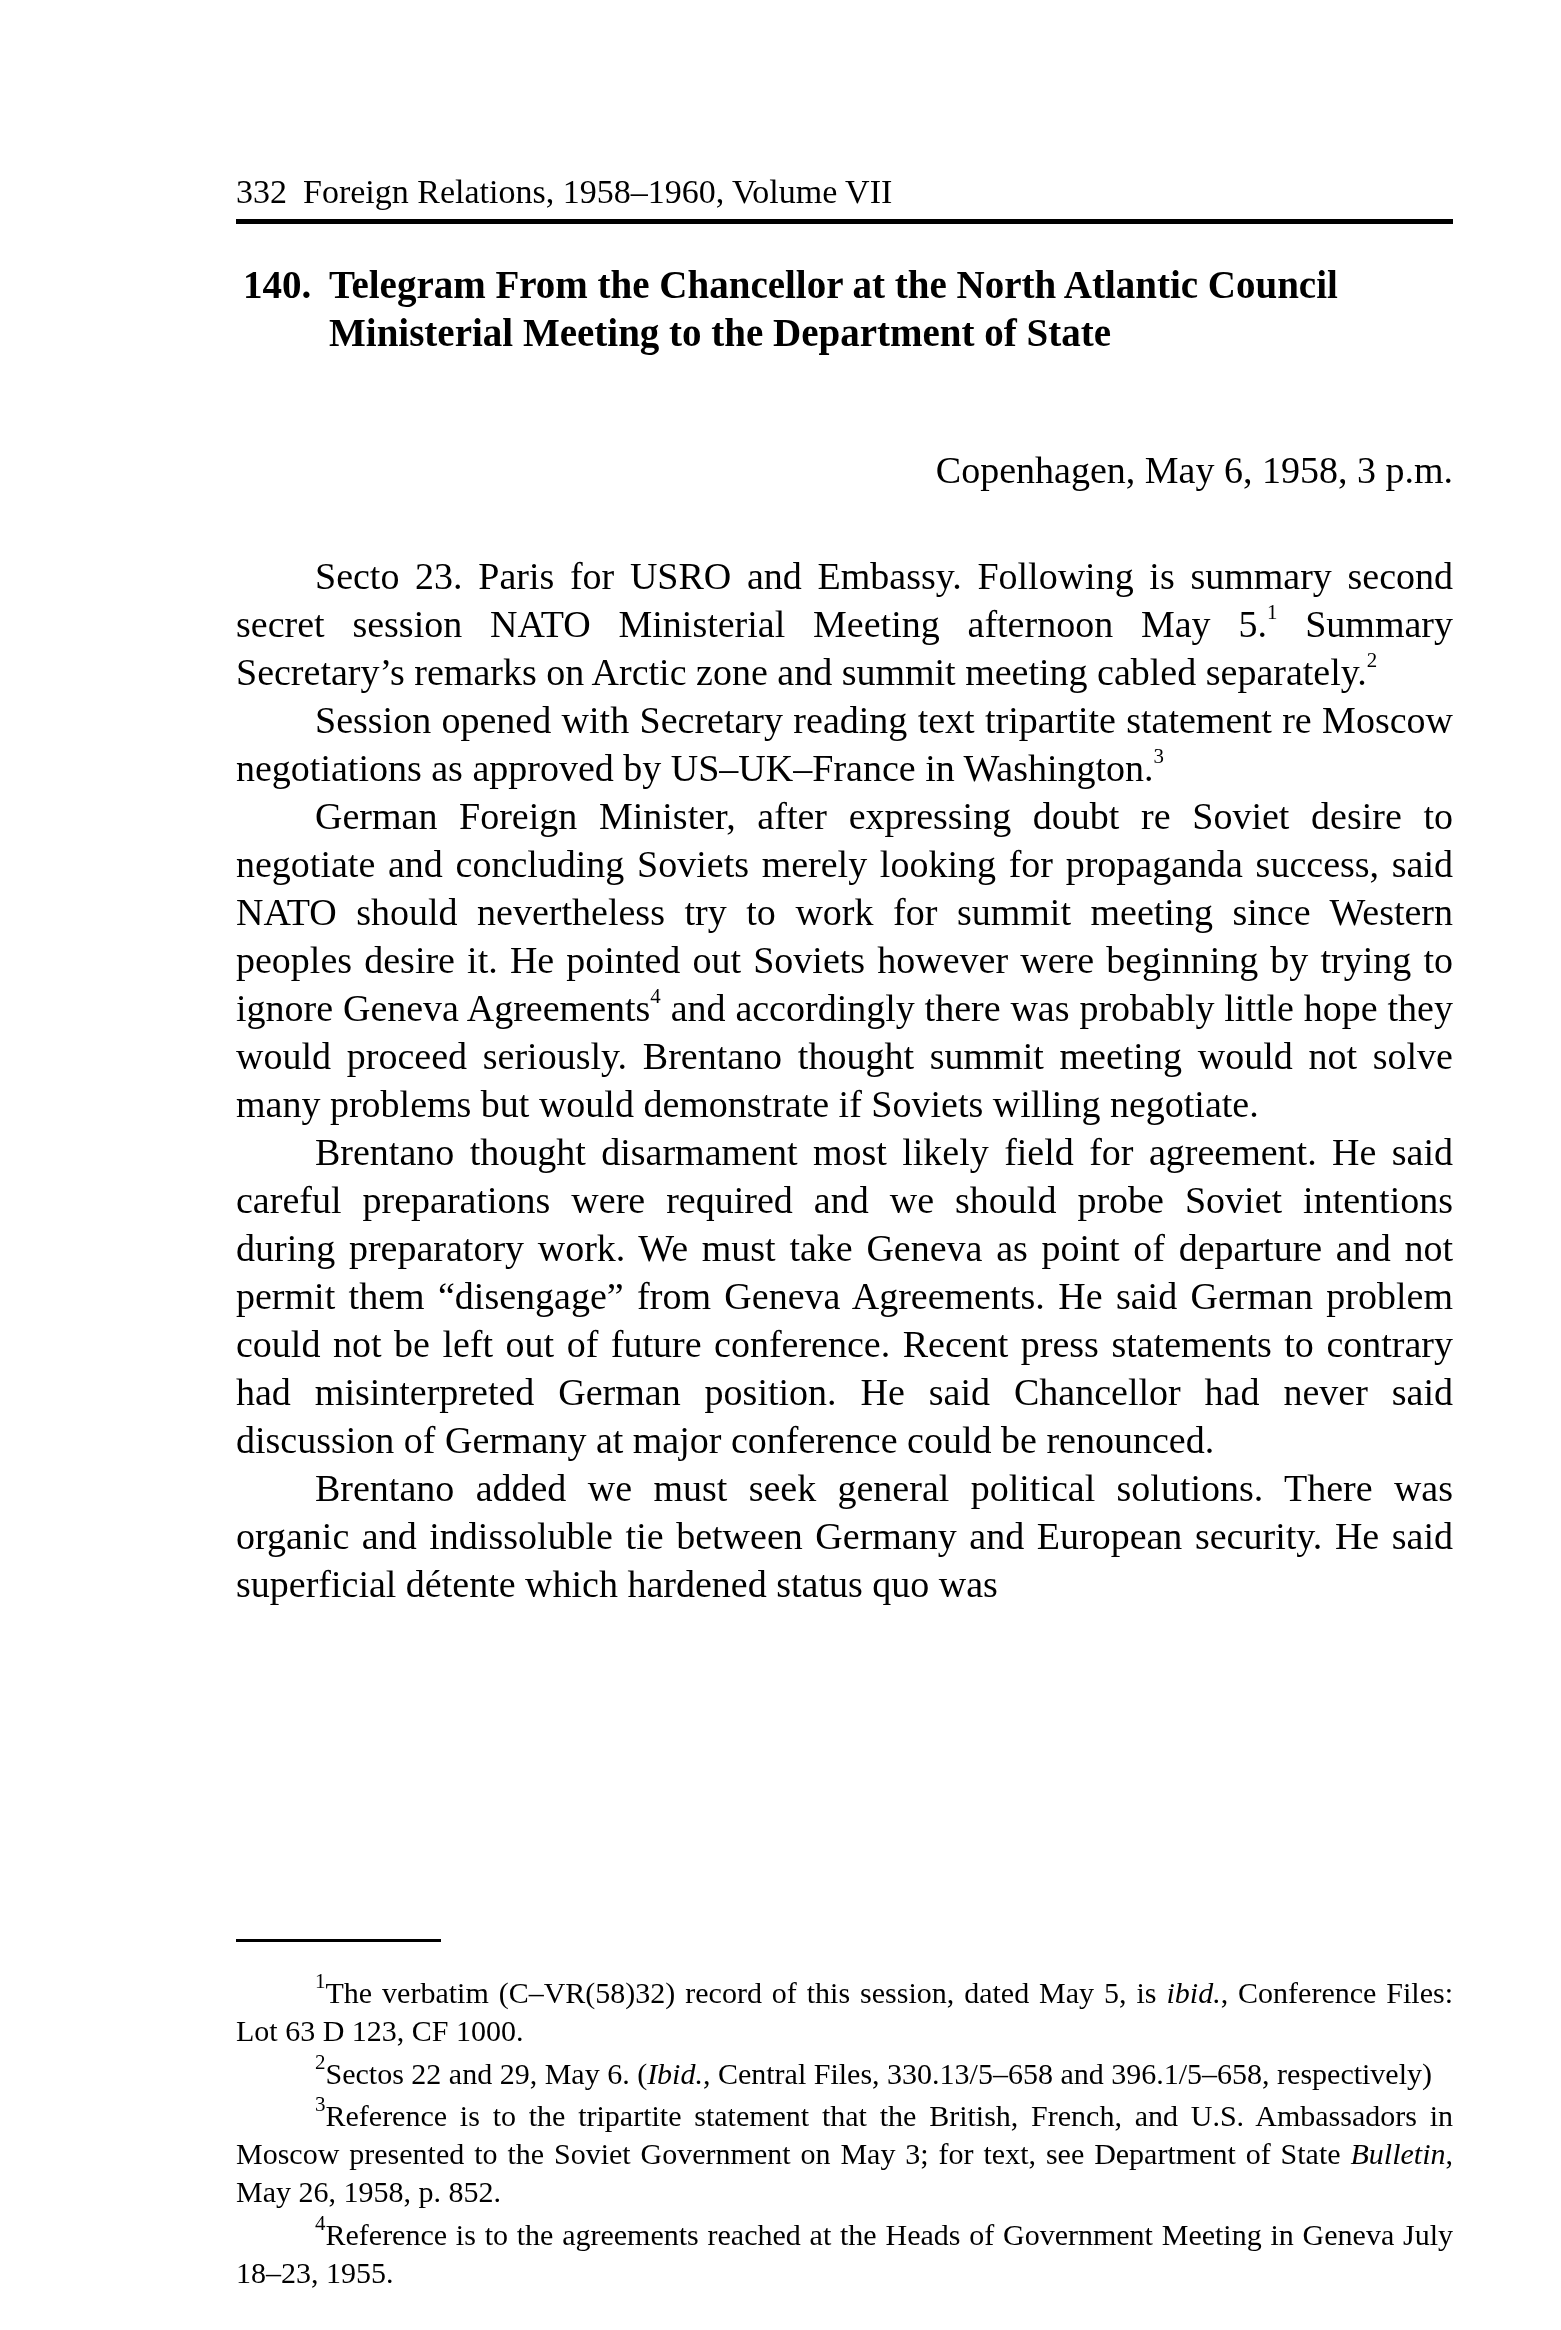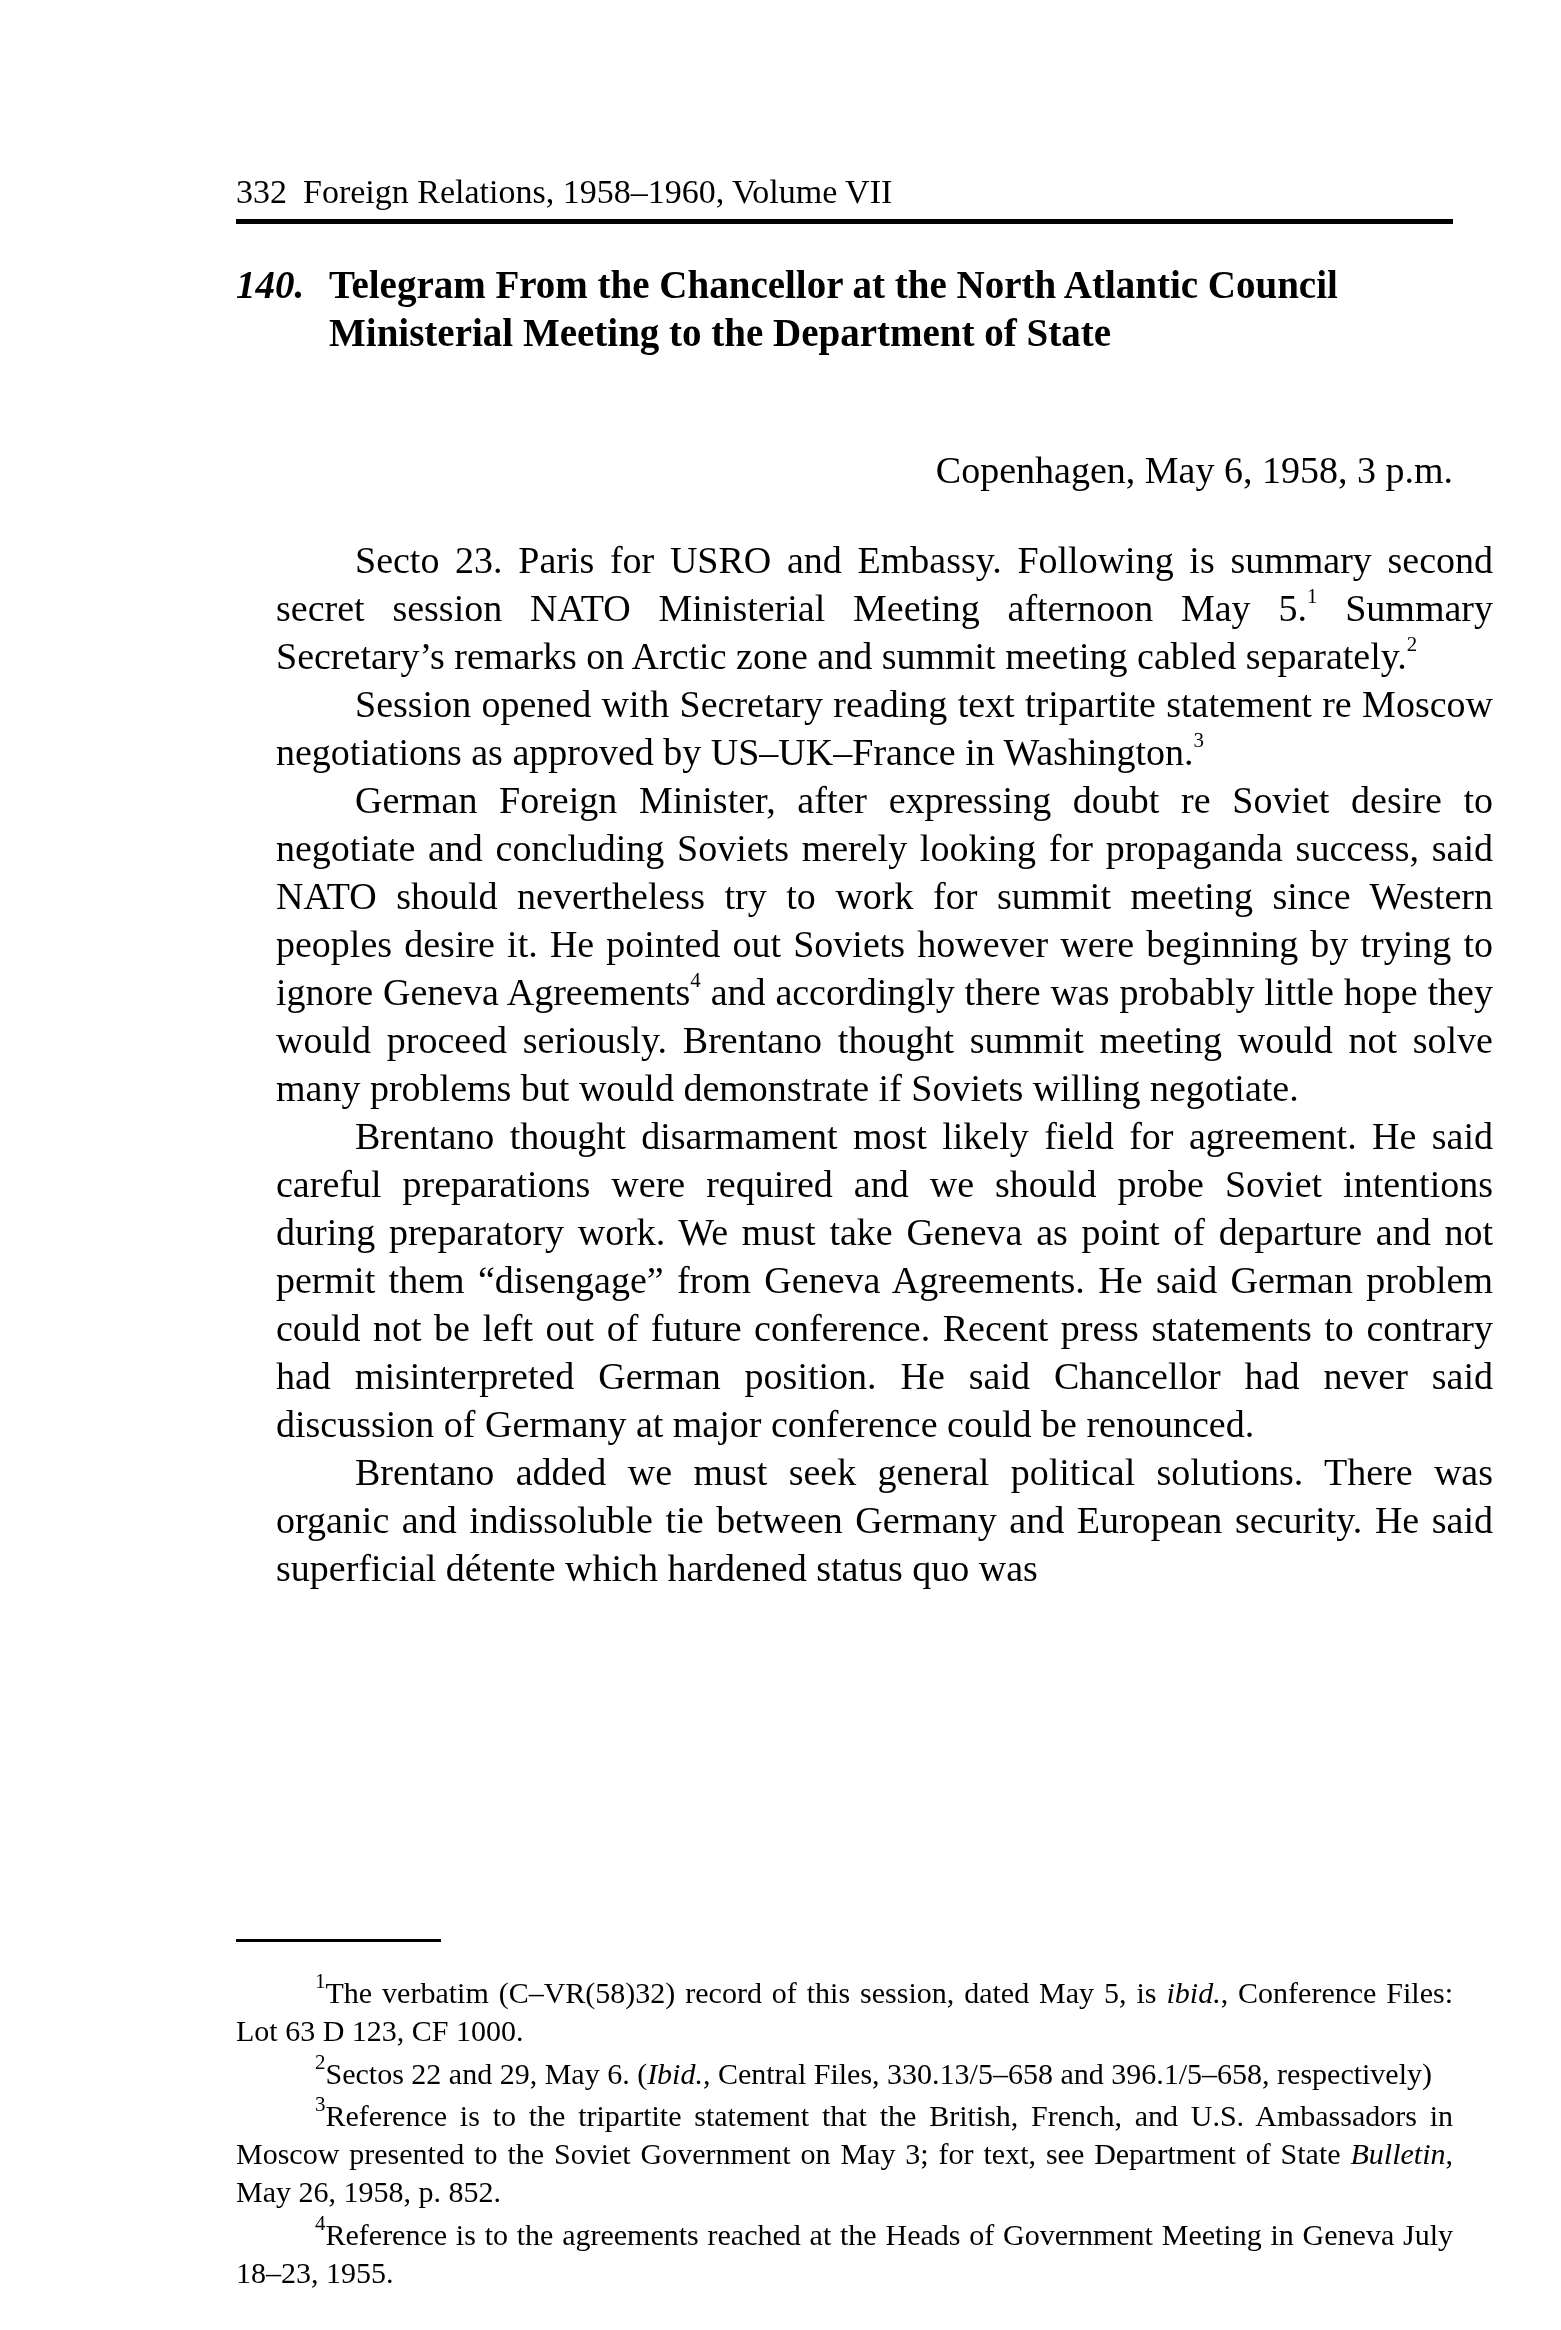--- a/index.html
+++ b/index.html
@@ -3,24 +3,24 @@
 <meta charset="utf-8">
 <style>
   html, body { margin: 0; padding: 0; background: #ffffff; }
   body { width: 1561px; height: 2523px; position: relative; overflow: hidden;
          font-family: "Liberation Serif", "DejaVu Serif", serif; color: #000; }
   .page { position: absolute; left: 236px; top: 0; width: 1217px; }
   .running-head { position: absolute; top: 168px; left: 0; font-size: 34px; line-height: 47px; white-space: nowrap; }
   .running-head .pg { margin-right: 16px; }
   .head-rule { position: absolute; top: 219px; left: 0; width: 1217px; height: 4.7px; background: #000; }
   .doc-title { position: absolute; top: 261px; left: 0; width: 1217px; font-weight: bold; font-size: 39px; line-height: 48px; }
-  .doc-title .num { position: absolute; left: 0; top: 0; font-style: italic; }
+  .doc-title .num { position: absolute; left: 7px; top: 0; }
   .doc-title .txt { margin-left: 93px; display: block; }
   .dateline { position: absolute; top: 447px; right: 0; font-size: 38px; line-height: 47px; white-space: nowrap; }
-  .body { position: absolute; top: 536px; left: 0; width: 1217px; font-size: 38px; line-height: 48px; text-align: justify; hyphens: manual; margin-left: 40px; }
+  .body { position: absolute; top: 552px; left: 0; width: 1217px; font-size: 38px; line-height: 48px; text-align: justify; hyphens: manual; }
   .body p { margin: 0 0 0 0; text-indent: 79px; }
   .body p + p { margin-top: 0; }
   sup { font-size: 0.55em; line-height: 0; vertical-align: 0.85em; }
   .fn-rule { position: absolute; top: 1939px; left: 0; width: 205px; height: 2.8px; background: #000; }
   .footnotes { position: absolute; top: 1974px; left: 0; width: 1217px; font-size: 30px; line-height: 38px; text-align: justify; }
   .footnotes p { margin: 0 0 4.7px 0; text-indent: 79px; }
   .footnotes sup { font-size: 0.7em; vertical-align: 0.7em; }
   i { font-style: italic; }
 </style>
 </head>

